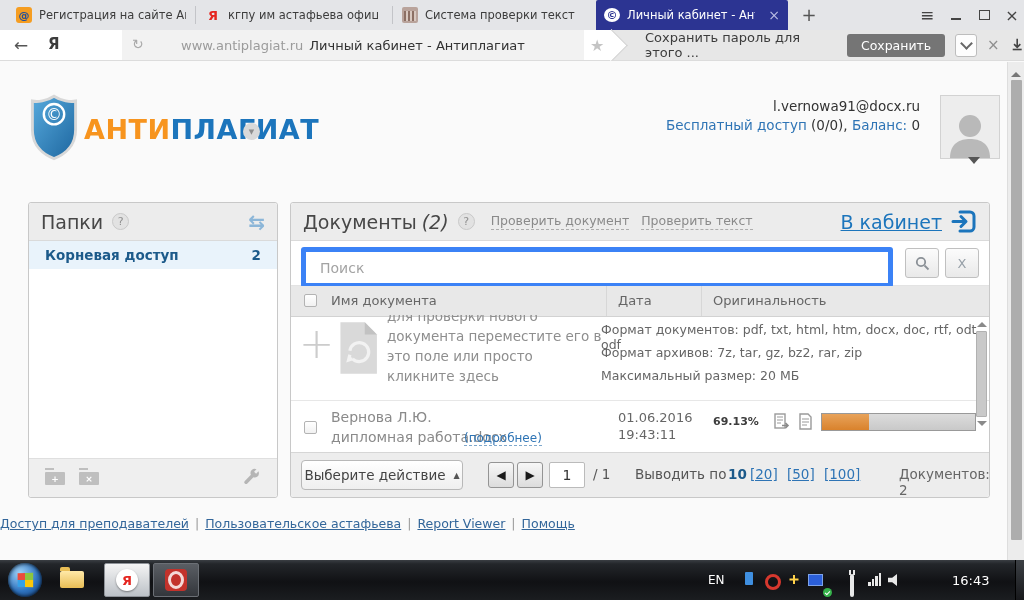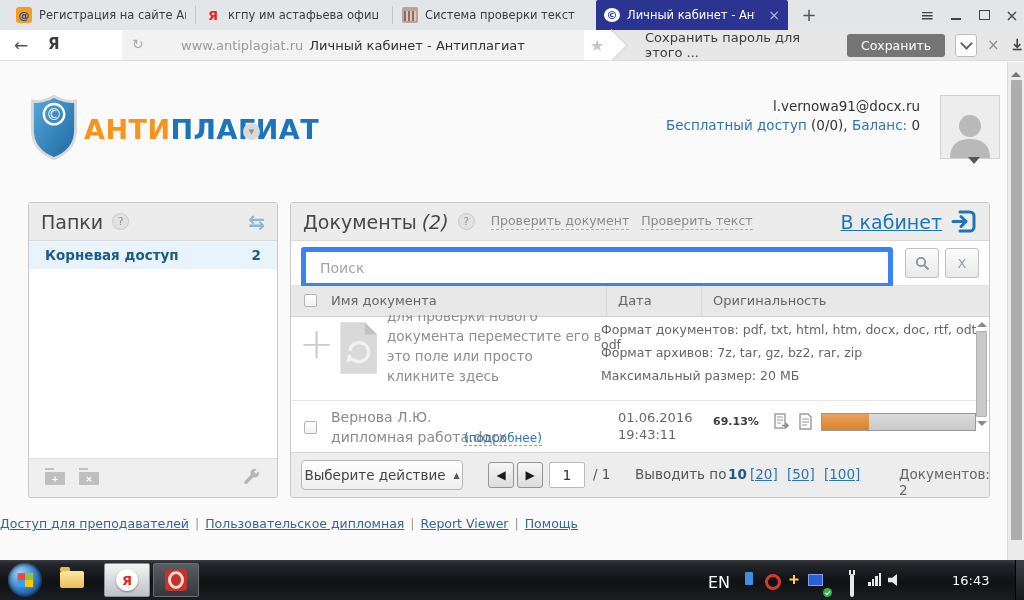--- a/index.html
+++ b/index.html
@@ -131,21 +131,21 @@
   .flag i:nth-child(1){background:#ea4b3c}.flag i:nth-child(2){background:#8cc63f}
   .flag i:nth-child(3){background:#35a1e8}.flag i:nth-child(4){background:#fdc609}
   .tb-folder{left:60px;top:11px;width:24px;height:17px;background:linear-gradient(#ffe9a8,#e8bd55);border-radius:2px;position:absolute}
   .tb-folder:before{content:"";position:absolute;top:-4px;left:0;width:10px;height:4px;background:#e8bd55;border-radius:2px 2px 0 0}
   .tb-btn{top:3px;width:46px;height:34px;border-radius:2px;display:flex;align-items:center;justify-content:center;box-sizing:border-box}
   .tb-ya{left:104px;background:linear-gradient(#f4f4f4,#bcc1c7);border:1px solid #8e9298}
   .ya-circle{width:22px;height:22px;background:#fff;border-radius:50%;color:#e52620;font-weight:bold;font-size:13px;display:flex;align-items:center;justify-content:center;box-shadow:0 1px 2px rgba(0,0,0,.4)}
   .tb-op{left:153px;background:linear-gradient(#5a5e64,#33363b);border:1px solid #6b6f75}
   .op-sq{width:22px;height:22px;background:#c3322b;border-radius:4px;display:flex;align-items:center;justify-content:center}
   .op-ring{width:10px;height:12px;border:3px solid #f4d9d7;border-radius:50%}
-  .tray-en{color:#fff;font-size:16px}
+  .tray-en{color:#fff;font-size:12px}
   .trayico{top:12px;position:absolute}
   .usb{width:8px;height:13px;background:#3f8fe0;border-radius:1px}
   .opring{width:10px;height:10px;border:3px solid #d6382e;border-radius:50%}
   .greenc{width:15px;height:15px;background:#2ea043;border-radius:50%;position:relative}
   .greenc:before,.greenc:after{content:"";position:absolute;background:#ffd24a;left:6.5px;top:3px;width:2px;height:9px}
   .greenc:after{transform:rotate(90deg)}
   .bluescr{width:15px;height:12px;background:#2b5fd9;border:1px solid #7da2e8;box-sizing:border-box}
   .updico{width:13px;height:10px;background:#9aa0a6;position:relative}
   .updico:after{content:"";position:absolute;right:-4px;bottom:-4px;width:9px;height:9px;background:#35b24a;border-radius:50%}
   .updico b{position:absolute;right:-2px;bottom:-1px;width:4px;height:2px;border-left:1.5px solid #fff;border-bottom:1.5px solid #fff;transform:rotate(-45deg);z-index:1}
@@ -366,21 +366,21 @@
       <span class="ft-label pp-cur" style="position:absolute;left:437px;top:13px">10</span>
       <a href="#" class="pp-opt" style="position:absolute;left:459px;top:13px">[20]</a>
       <a href="#" class="pp-opt" style="position:absolute;left:496px;top:13px">[50]</a>
       <a href="#" class="pp-opt" style="position:absolute;left:533px;top:13px">[100]</a>
       <span class="ft-label" style="position:absolute;left:608px;top:13px;color:#666">Документов: 2</span>
     </div>
   </div>
 
   <div class="abs footlinks">
     <span class="rgrp">
-      <a href="#">Доступ для преподавателей</a><span class="fsep">|</span><a href="#">Пользовательское дипломная</a><span class="fsep">|</span><a href="#">Report Viewer</a><span class="fsep">|</span><a href="#">Помощь</a>
+      <a href="#">Доступ для преподавателей</a><span class="fsep">|</span><a href="#">Пользовательское астафьева</a><span class="fsep">|</span><a href="#">Report Viewer</a><span class="fsep">|</span><a href="#">Помощь</a>
     </span>
   </div>
 </div>
 
 <div class="abs pagesb">
   <div class="tri" style="border-bottom-color:#777"></div>
   <div class="thumb"></div>
 </div>
 
 <div class="abs" id="taskbar">

